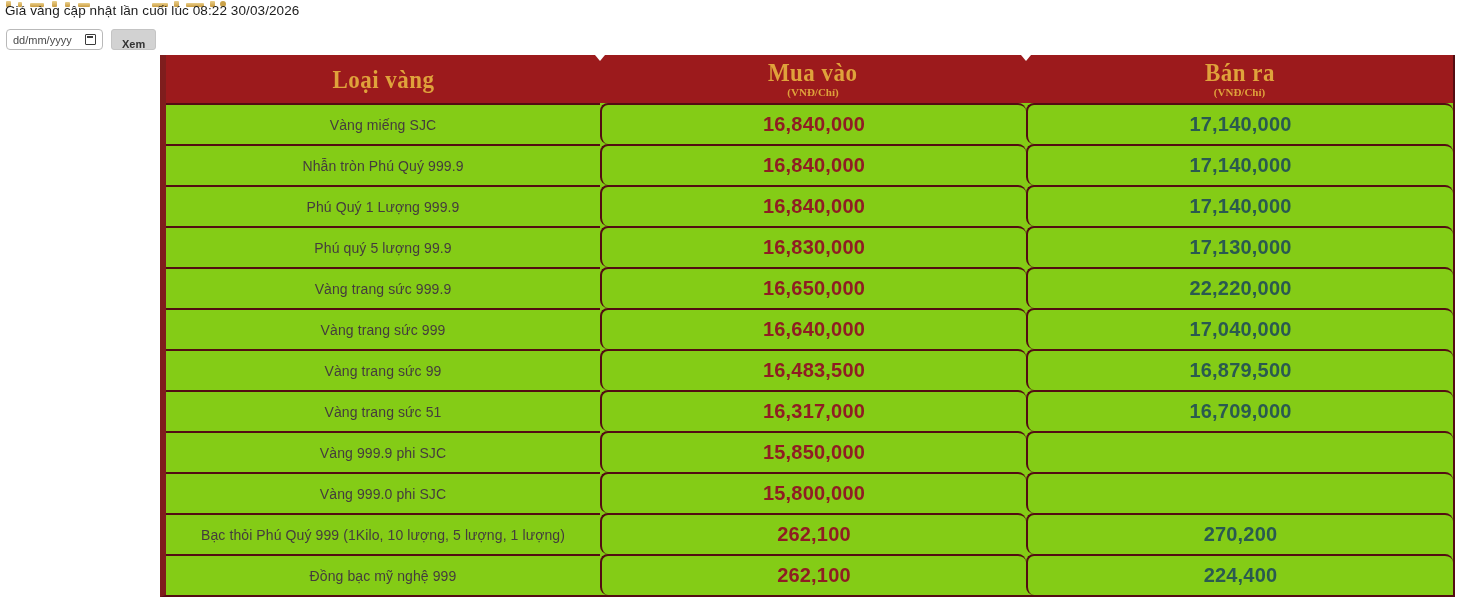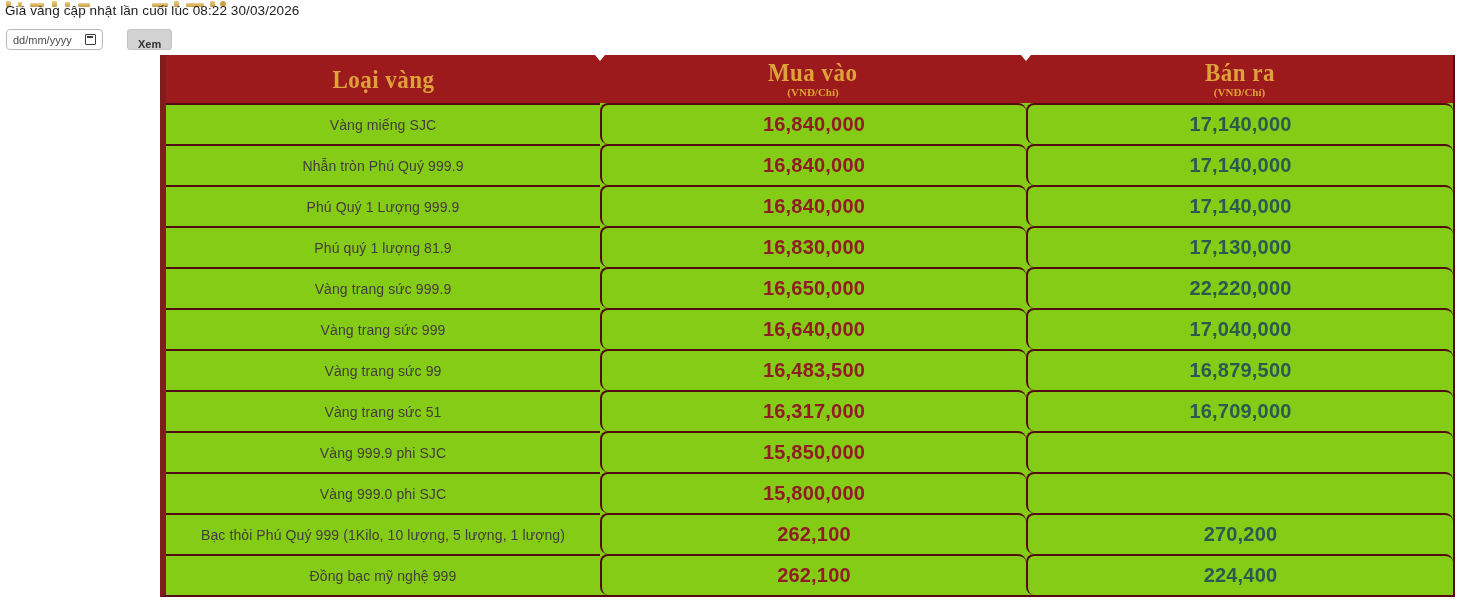--- a/index.html
+++ b/index.html
@@ -5,21 +5,21 @@
   * { margin:0; padding:0; box-sizing:border-box; }
   html,body { width:1461px; height:607px; background:#ffffff; font-family:"Liberation Sans", sans-serif; overflow:hidden; }
   .page { position:relative; width:1461px; height:607px; }
 
   
   .logo-fragment { position:absolute; left:2px; top:0; width:235px; height:7px; overflow:hidden; }
   .logo-fragment .stroke { position:absolute; bottom:0; background:linear-gradient(180deg,#e9ce8a,#c99b3f); border-radius:1px; }
 
   .updated { position:absolute; left:5px; top:3px; font-size:13.5px; color:#1c1c1c; letter-spacing:0.1px; }
 
-  .controls { position:absolute; left:6px; top:29px; display:flex; align-items:center; gap:24px; }
+  .controls { position:absolute; left:6px; top:29px; display:flex; align-items:center; gap:8px; }
   .date-input { width:97px; height:21px; background:#fff; border:1px solid #b9b9b9; border-radius:4px;
                 display:flex; align-items:center; justify-content:space-between; padding:0 6px; cursor:text; }
   .date-ph { font-size:11px; color:#4a4a4a; }
   .cal-icon { position:relative; width:11px; height:11px; border:1.5px solid #3c3c3c; border-radius:1px; }
   .cal-icon::before { content:""; position:absolute; left:1px; top:1px; width:6px; height:2px; background:#3c3c3c; }
   .xem-btn { height:21px; padding:8px 10px; background:#d2d2d2; border:1px solid #c4c4c4; border-radius:3px;
              font-size:11px; font-weight:700; color:#333; font-family:"Liberation Sans", sans-serif; cursor:pointer; }
 
   
   .g-table { position:absolute; left:160px; top:55px; width:1295px;
@@ -94,21 +94,21 @@
           <div class="t-cell cell-type">Nhẫn tròn Phú Quý 999.9</div>
           <div class="t-cell cell-buy">16,840,000</div>
           <div class="t-cell cell-sell">17,140,000</div>
         </div>
         <div class="t-row">
           <div class="t-cell cell-type">Phú Quý 1 Lượng 999.9</div>
           <div class="t-cell cell-buy">16,840,000</div>
           <div class="t-cell cell-sell">17,140,000</div>
         </div>
         <div class="t-row">
-          <div class="t-cell cell-type">Phú quý 1 lượng 81.9</div>
+          <div class="t-cell cell-type">Phú quý 5 lượng 99.9</div>
           <div class="t-cell cell-buy">16,830,000</div>
           <div class="t-cell cell-sell">17,130,000</div>
         </div>
         <div class="t-row">
           <div class="t-cell cell-type">Vàng trang sức 999.9</div>
           <div class="t-cell cell-buy">16,650,000</div>
           <div class="t-cell cell-sell">22,220,000</div>
         </div>
         <div class="t-row">
           <div class="t-cell cell-type">Vàng trang sức 999</div>

